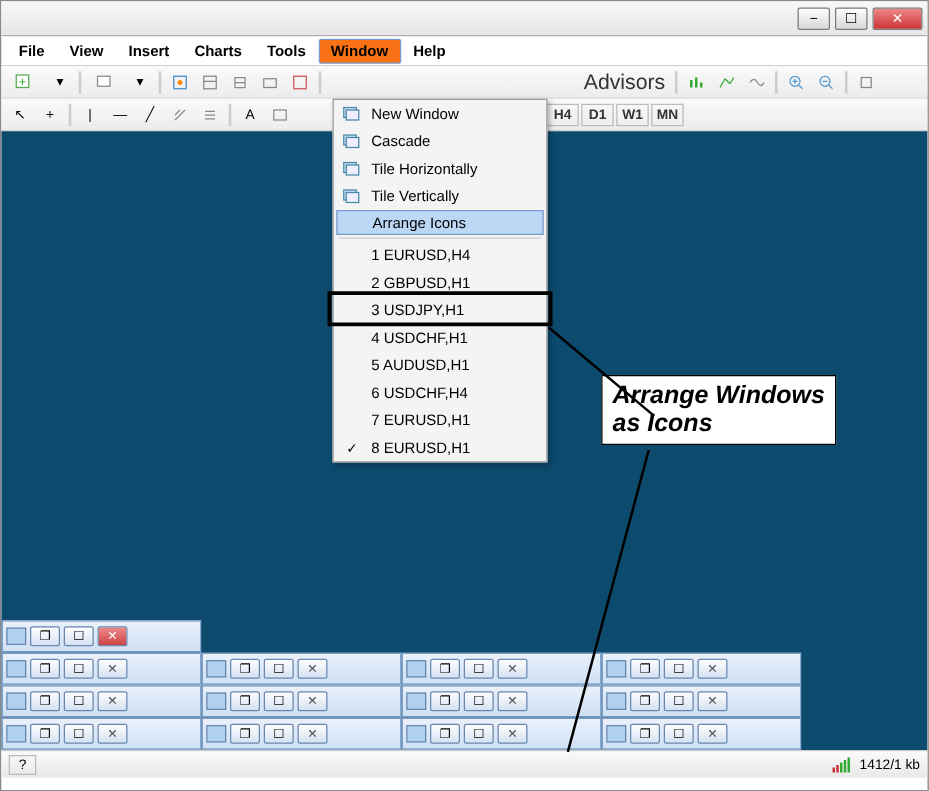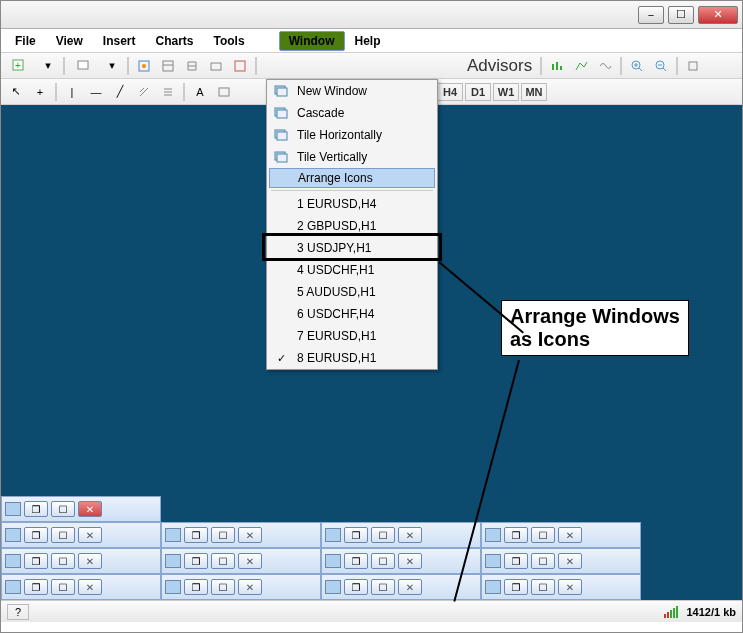--- a/index.html
+++ b/index.html
@@ -2,49 +2,49 @@
 <html><head>
 <meta charset="utf-8">
 <style>
 * { box-sizing: border-box; margin: 0; padding: 0; font-family: 'Segoe UI', Tahoma, sans-serif; }
 body { background: #fff; width: 743px; height: 633px; overflow: hidden; border: 1px solid #888; }
 .titlebar { height: 28px; background: linear-gradient(to bottom, #f8f8f8, #e6e6e6); border-bottom: 1px solid #b0b0b0; display: flex; justify-content: flex-end; align-items: center; padding: 2px 4px; gap: 4px; }
 .tb-btn { width: 26px; height: 18px; border: 1px solid #7a7a7a; border-radius: 2px; display: flex; align-items: center; justify-content: center; font-size: 11px; background: linear-gradient(to bottom,#fefefe,#d8d8d8); }
 .tb-btn.close { background: linear-gradient(to bottom,#e88,#c33); color: #fff; width: 40px; }
 .menubar { height: 24px; display: flex; align-items: center; padding: 0 4px; font-size: 12px; border-bottom: 1px solid #d0d0d0; font-weight: bold; }
 .menubar span { padding: 3px 10px; cursor: default; }
-.menubar span.active { border: 1px solid #7a9dd0; background: #4d7c0f; border-radius: 2px; padding: 2px 9px; margin-left: 24px; }
+.menubar span.active { border: 1px solid #7a9dd0; background: #f97316; border-radius: 2px; padding: 2px 9px; }
 .toolbar { height: 26px; background: linear-gradient(to bottom,#fafafa,#ececec); border-bottom: 1px solid #d0d0d0; display: flex; align-items: center; padding: 0 4px; gap: 2px; }
 .tool { width: 22px; height: 20px; border: 1px solid transparent; display: flex; align-items: center; justify-content: center; font-size: 11px; }
 .tool.sep { width: 1px; height: 18px; background: #ccc; margin: 0 2px; }
 .toolbar-text { font-size: 17px; padding: 0 4px; color: #333; }
 .tool.drop { width: 30px; }
 .drawbar { height: 26px; background: linear-gradient(to bottom,#fafafa,#ececec); border-bottom: 1px solid #d0d0d0; display: flex; align-items: center; padding: 0 4px; gap: 2px; }
 .timeframe { width: 26px; height: 18px; border: 1px solid #bbb; font-size: 11px; display: flex; align-items: center; justify-content: center; color: #333; font-weight: bold; }
 .workspace { background: #0c4a6e; height: 495px; position: relative; }
 .dropdown { position: absolute; left: 265px; top: -26px; width: 172px; background: #f4f4f4; border: 1px solid #999; box-shadow: 2px 2px 4px rgba(0,0,0,0.3); z-index: 10; }
 .dropdown .item { height: 22px; display: flex; align-items: center; font-size: 12px; padding-left: 30px; position: relative; cursor: default; }
 .dropdown .item.sep { height: 1px; background: #ccc; margin: 2px 4px; padding: 0; }
 .dropdown .item .ico { position: absolute; left: 6px; width: 16px; height: 16px; display: flex; align-items: center; justify-content: center; }
 .dropdown .item .check { position: absolute; left: 10px; font-size: 11px; }
 .dropdown .item.highlight { background: #bcd7f3; border: 1px solid #7a9dd0; margin: 0 2px; padding-left: 28px; height: 20px; }
 .arrange-box { position: absolute; left: 261px; top: 128px; width: 180px; height: 28px; border: 3px solid #000; z-index: 20; pointer-events: none; }
-.callout { position: absolute; left: 500px; top: 195px; background: #fff; border: 1px solid #000; padding: 4px 8px; font-size: 20px; font-weight: bold; font-family: Arial; z-index: 5; }
+.callout { position: absolute; left: 480px; top: 195px; background: #fff; border: 1px solid #000; padding: 4px 8px; font-size: 20px; font-weight: bold; font-family: Arial; z-index: 5; font-style: italic; }
 .line1 { position: absolute; left: 438px; top: 156px; width: 110px; height: 2px; background: #000; transform: rotate(40deg); transform-origin: left; z-index: 6; }
 .line2 { position: absolute; left: 518px; top: 254px; width: 250px; height: 2px; background: #000; transform: rotate(105deg); transform-origin: left; z-index: 6; }
 .minimized-area { position: absolute; bottom: 0; left: 0; right: 0; }
 .min-row { display: flex; gap: 0; }
 .min-win { width: 160px; height: 26px; background: linear-gradient(to bottom,#eaf1fb,#cfe0f5); border: 1px solid #8aa8cf; display: flex; align-items: center; justify-content: flex-start; gap: 3px; padding: 0 3px; }
 .min-btn { width: 24px; height: 16px; border: 1px solid #6a88af; border-radius: 2px; background: linear-gradient(to bottom,#fefefe,#d5e2f3); display: flex; align-items: center; justify-content: center; font-size: 10px; }
 .min-btn.close { background: linear-gradient(to bottom,#e88,#c44); color: #fff; }
 .min-btn.xx { color: #555; }
 .min-ico { width: 16px; height: 14px; background: #b0d0f0; border: 1px solid #6a88af; }
 .statusbar { height: 22px; background: linear-gradient(to bottom,#fafafa,#e8e8e8); border-top: 1px solid #ccc; display: flex; align-items: center; padding: 0 6px; font-size: 11px; }
 .status-help { width: 22px; height: 16px; border: 1px solid #bbb; display: flex; align-items: center; justify-content: center; margin-right: 6px; }
-.status-right { margin-left: auto; display: flex; align-items: center; gap: 8px; font-weight: bold; }
+.status-right { margin-left: auto; display: flex; align-items: center; gap: 8px; }
 .bars { display: flex; gap: 1px; align-items: flex-end; height: 12px; }
 .bars span { width: 2px; background: #3a3; }
 svg { display: block; }
 </style>
 </head>
 <body>
 
 <div class="titlebar">
   <div class="tb-btn">−</div>
   <div class="tb-btn">☐</div>

